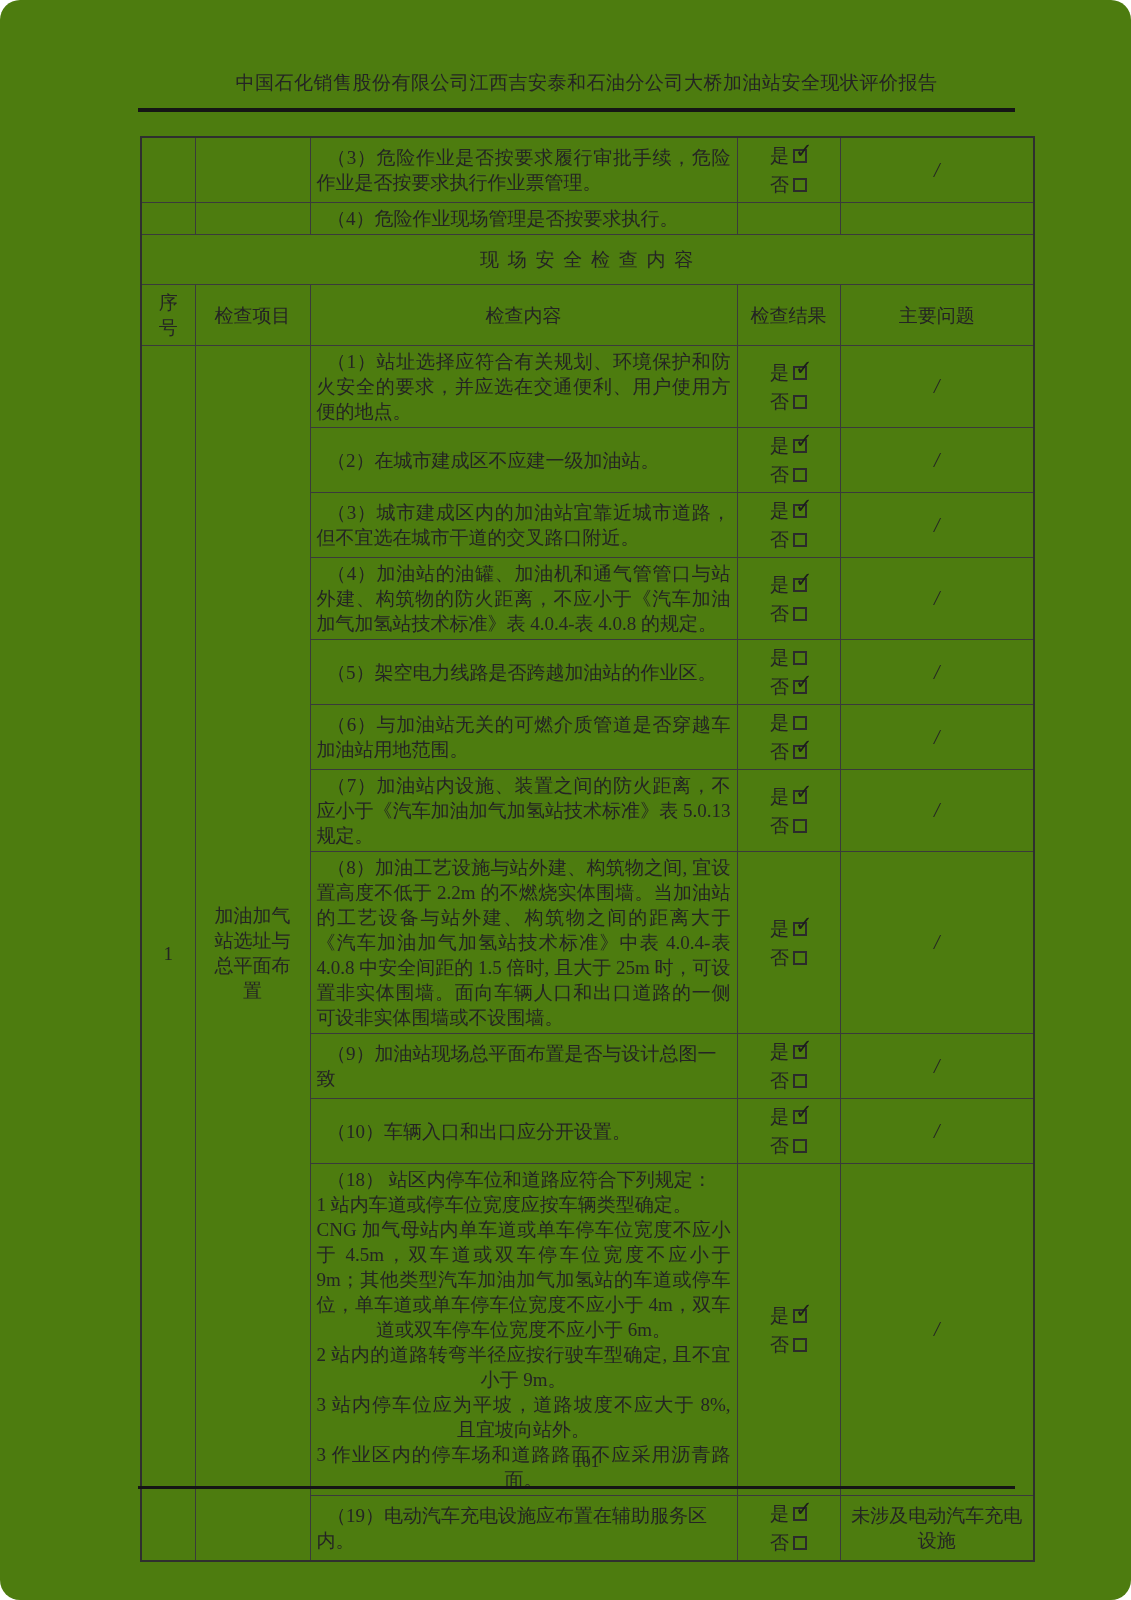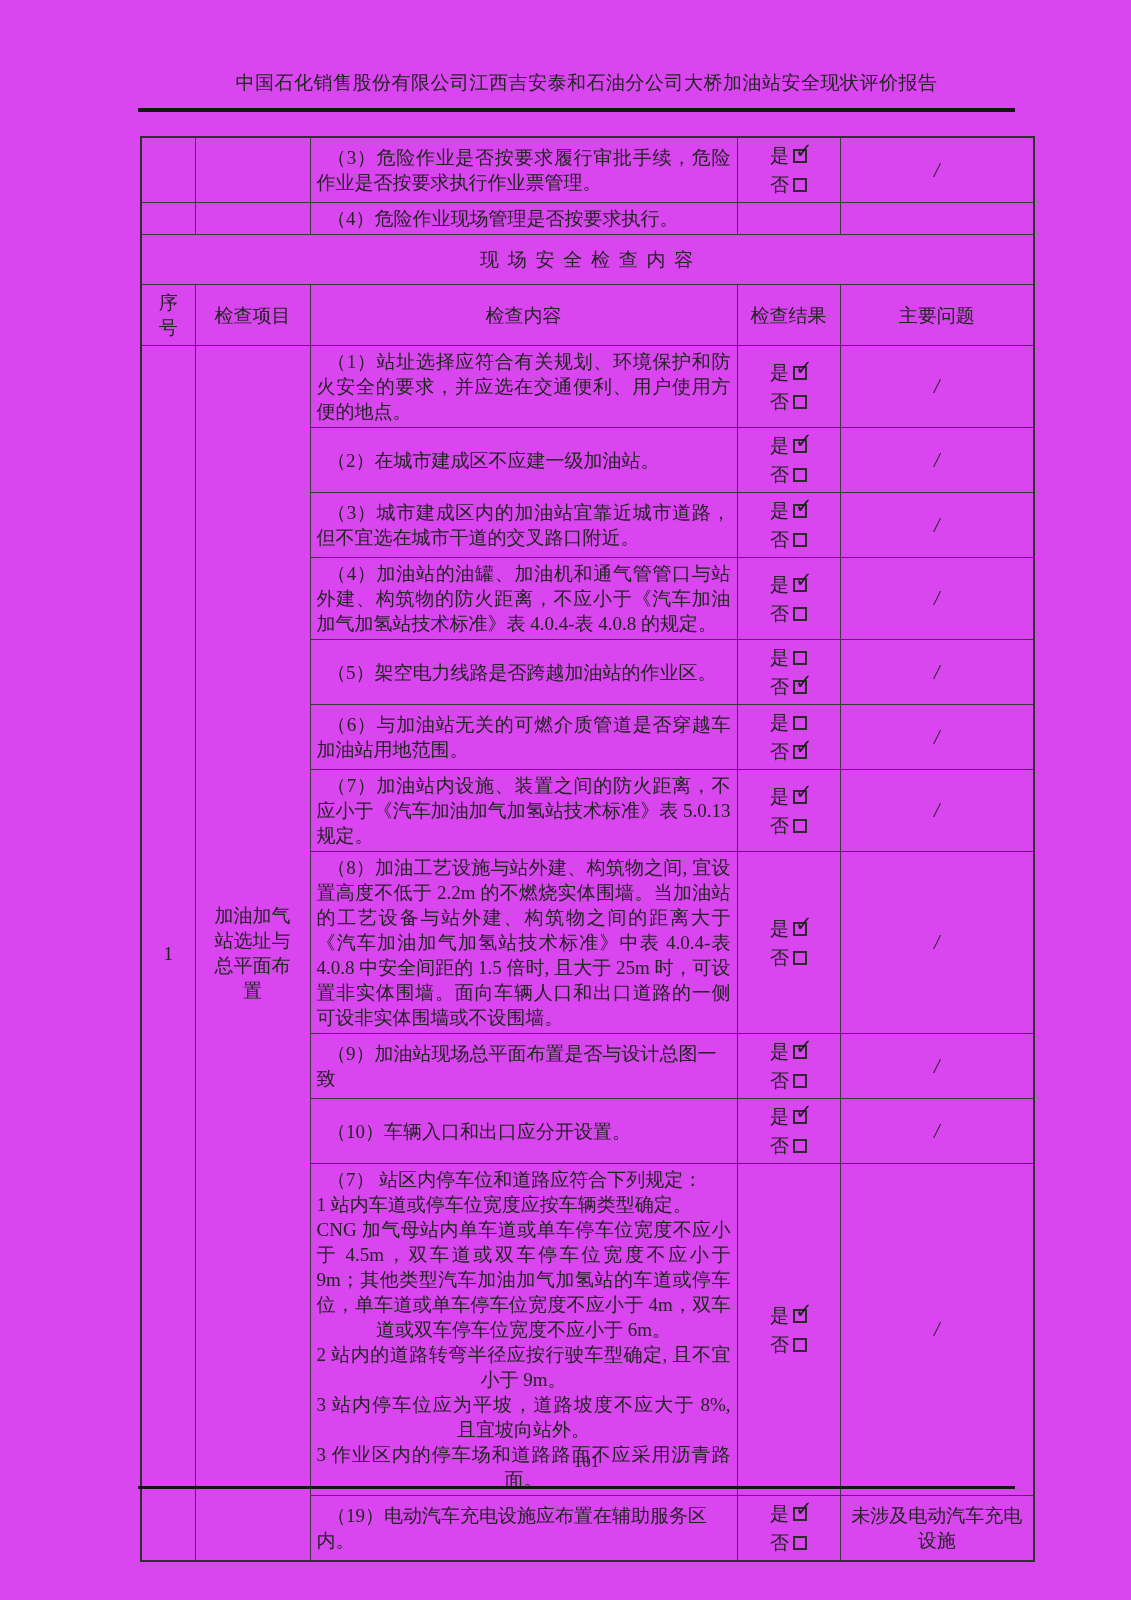--- a/index.html
+++ b/index.html
@@ -1,24 +1,25 @@
 <!DOCTYPE html>
 <html><head>
 <meta charset="utf-8">
 <style>
   * { box-sizing: border-box; }
   html, body { margin: 0; padding: 0; background: #ffffff; }
   .page {
     position: relative;
     width: 1131px;
     height: 1600px;
-    background: #d946ef;
+    background: #4d7c0f;
     color: #242424;
     font-family: "Liberation Serif", "DejaVu Serif", serif;
     overflow: hidden;
+    border-radius: 20px;
   }
   .doc-title {
     padding-top: 70px;
     margin-left: 140px;
     width: 893px;
     text-align: center;
     font-size: 19px;
     line-height: 26px;
     letter-spacing: 0.5px;
   }
@@ -286,21 +287,21 @@
           <span class="res">
             <span class="res-line"><span>是</span><span class="box"><span class="tick">✓</span></span></span>
             <span class="res-line"><span>否</span><span class="box"><span class="tick"></span></span></span>
           </span>
         </td>
         <td class="c-issue"><span class="slash">/</span></td>
       </tr>
 
       <tr>
         <td class="c-content">
-          <p class="para indent">（7）  站区内停车位和道路应符合下列规定：</p>
+          <p class="para indent">（18）  站区内停车位和道路应符合下列规定：</p>
           <p class="para">1 站内车道或停车位宽度应按车辆类型确定。</p>
           <p class="para jc">CNG 加气母站内单车道或单车停车位宽度不应小于 4.5m，双车道或双车停车位宽度不应小于 9m；其他类型汽车加油加气加氢站的车道或停车位，单车道或单车停车位宽度不应小于 4m，双车道或双车停车位宽度不应小于 6m。</p>
           <p class="para jc">2 站内的道路转弯半径应按行驶车型确定, 且不宜小于 9m。</p>
           <p class="para jc">3 站内停车位应为平坡，道路坡度不应大于 8%, 且宜坡向站外。</p>
           <p class="para jc">3 作业区内的停车场和道路路面不应采用沥青路面。</p>
         </td>
         <td class="c-result">
           <span class="res">
             <span class="res-line"><span>是</span><span class="box"><span class="tick">✓</span></span></span>
             <span class="res-line"><span>否</span><span class="box"><span class="tick"></span></span></span>

